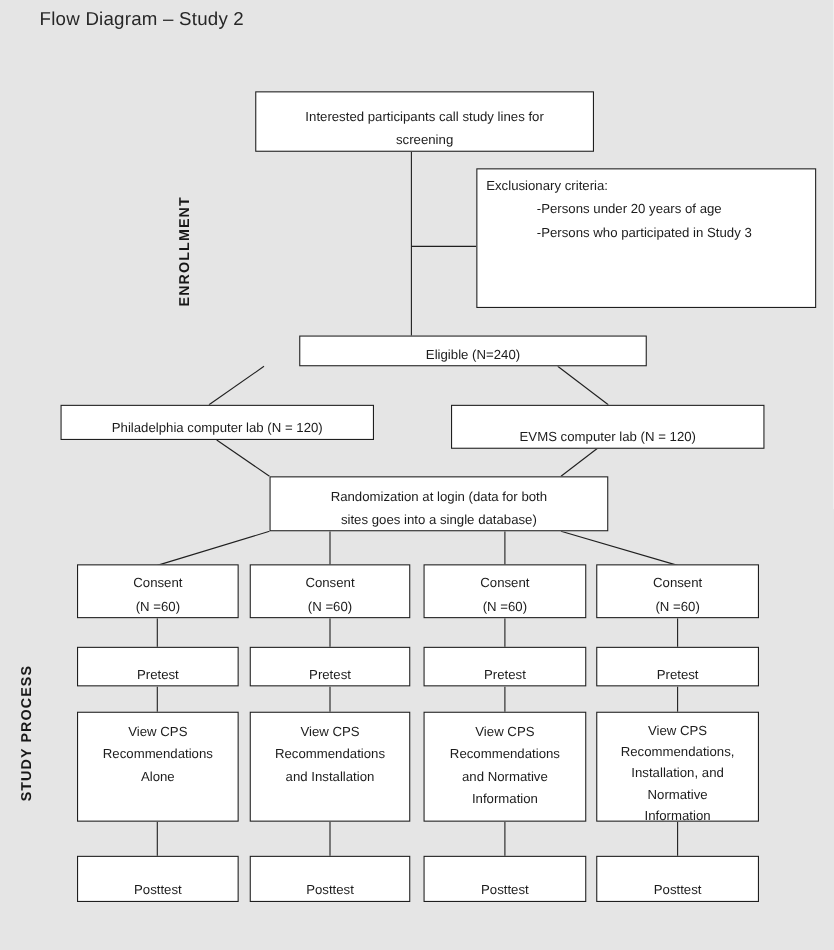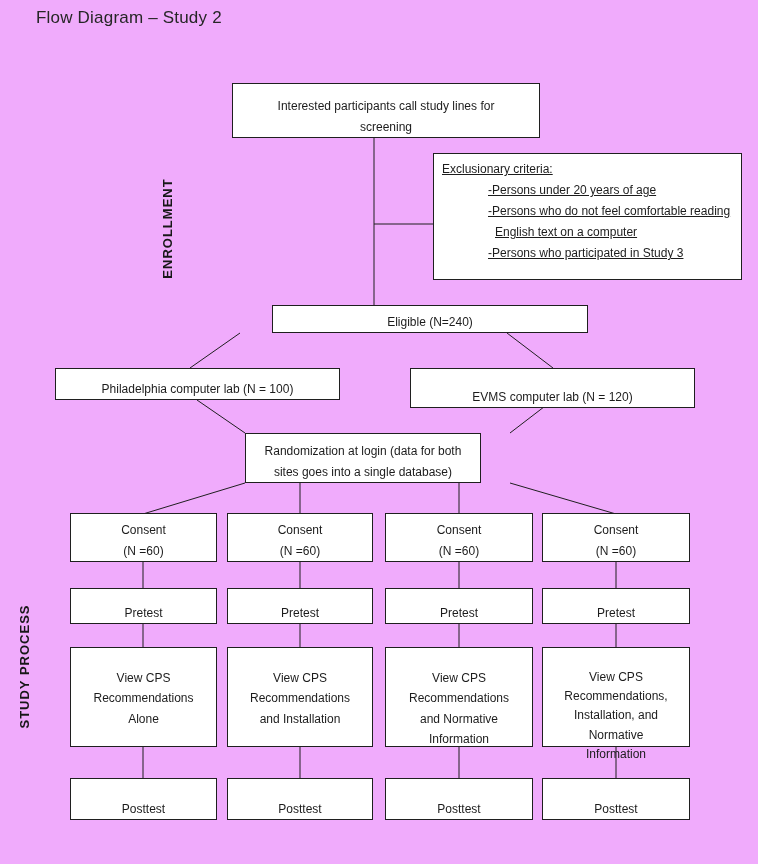--- a/index.html
+++ b/index.html
@@ -1,36 +1,36 @@
 <!DOCTYPE html>
 <html><head>
 <meta charset="utf-8">
 <style>
   html, body { margin:0; padding:0; background:#ffffff; }
   .canvas {
-    position:relative; width:758px; height:864px; background:#f0abfc;
+    position:relative; width:758px; height:864px; background:#e5e5e5;
     font-family:"Liberation Sans", sans-serif; color:#1c1c1c; overflow:hidden;
   }
   .page-title {
     position:absolute; left:36px; top:8px; font-size:17px; font-weight:400;
     color:#262626; letter-spacing:0.2px;
   }
   .vlabel {
     position:absolute; font-size:13px; font-weight:600; letter-spacing:1px;
     text-align:center; transform:rotate(-90deg); color:#171717; white-space:nowrap;
   }
   .box {
     position:absolute; box-sizing:border-box; border:1px solid #1f1f1f;
     background:#ffffff; display:flex; flex-direction:column; align-items:center;
     justify-content:flex-end; text-align:center; font-size:12px; line-height:1.7;
   }
-  .box.top-align { justify-content:flex-start; padding-top:20px; }
+  .box.top-align { justify-content:flex-start; padding-top:7px; }
   .excl {
     align-items:flex-start; justify-content:flex-start; text-align:left;
-    padding:5px 8px 0 8px; line-height:1.75;text-decoration:underline;
+    padding:5px 8px 0 8px; line-height:1.75;
   }
   .excl-item { padding-left:53px; text-indent:-7px; width:100%; box-sizing:border-box; }
   svg.connectors { position:absolute; left:0; top:0; pointer-events:none; }
   svg.connectors line { stroke:#1f1f1f; stroke-width:1; }
 </style>
 </head>
 <body>
 
 <div class="canvas">
 
@@ -64,37 +64,36 @@
     <line x1="616" y1="747" x2="616" y2="779"></line>
   </svg>
 
   <div class="box" style="left:232px; top:83px; width:308px; height:55px;">
     <span>Interested participants call study lines for<br>screening</span>
   </div>
 
   <div class="box excl" style="left:433px; top:153px; width:309px; height:127px;">
     <div>Exclusionary criteria:</div>
     <div class="excl-item">-Persons under 20 years of age</div>
-    <div class="excl-item">-Persons who do not feel comfortable reading English text on a computer</div>
     <div class="excl-item">-Persons who participated in Study 3</div>
   </div>
 
   <div class="box" style="left:224px; top:305px; width:316px; height:28px;margin-left:48px;">
     <span>Eligible (N=240)</span>
   </div>
 
   <div class="box" style="left:55px; top:368px; width:285px; height:32px;">
-    <span>Philadelphia computer lab (N = 100)</span>
+    <span>Philadelphia computer lab (N = 120)</span>
   </div>
 
   <div class="box" style="left:410px; top:368px; width:285px; height:40px;">
     <span>EVMS computer lab (N = 120)</span>
   </div>
 
-  <div class="box" style="left:245px; top:433px; width:236px; height:50px;">
+  <div class="box" style="left:245px; top:433px; width:308px; height:50px;">
     <span>Randomization at login (data for both<br>sites goes into a single database)</span>
   </div>
 
   <div class="box" style="left:70px; top:513px; width:147px; height:49px;">
     <span>Consent</span>
     <span>(N =60)</span>
   </div>
   <div class="box" style="left:70px; top:588px; width:147px; height:36px;">
     <span>Pretest</span>
   </div>

